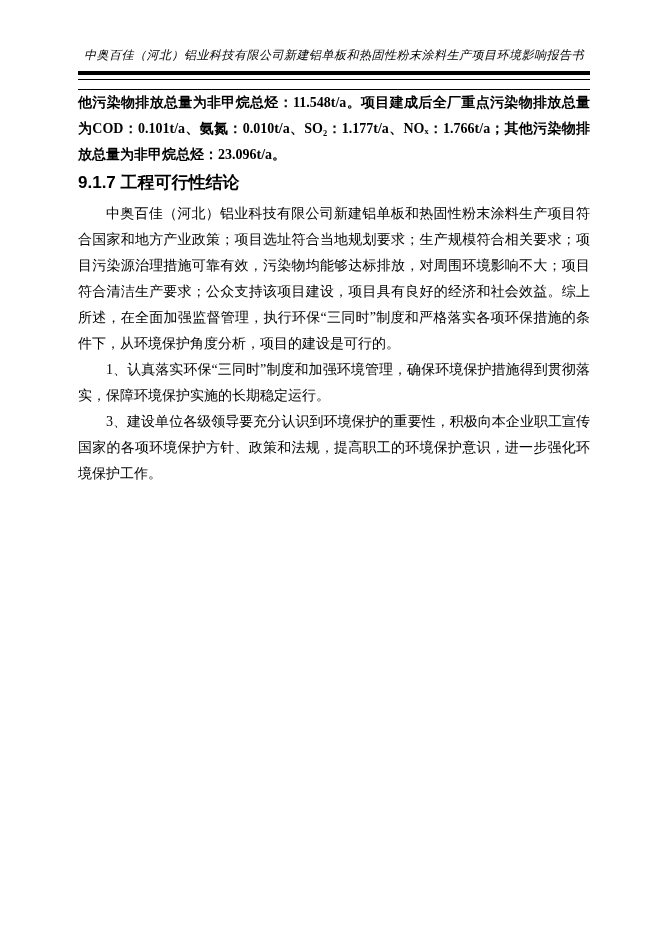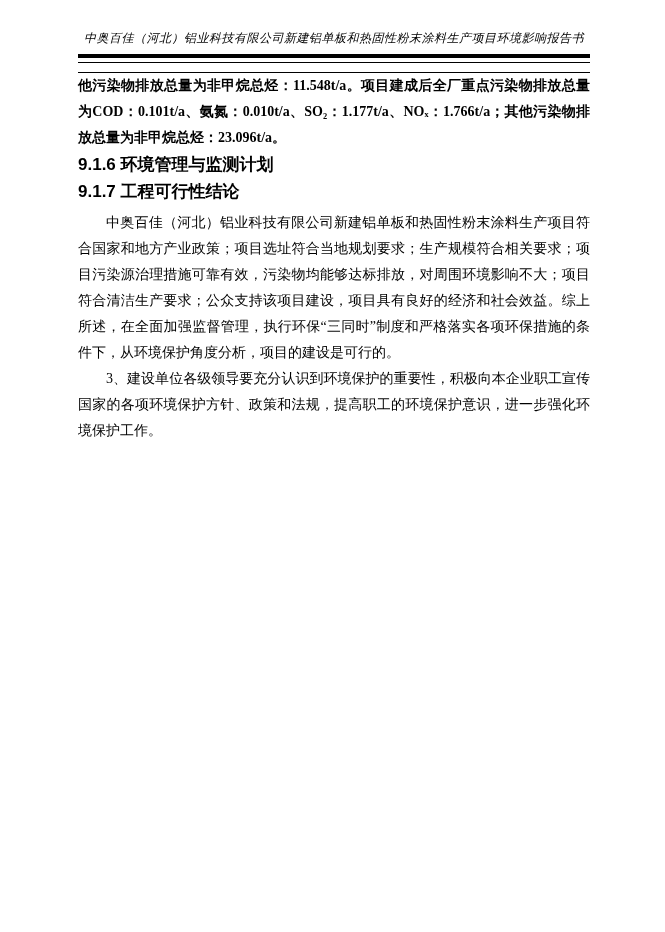--- a/index.html
+++ b/index.html
@@ -4,20 +4,21 @@
 <style>
   html, body { margin: 0; padding: 0; background: #ffffff; }
   .page {
     position: relative;
     width: 665px;
     height: 756px;
     background: #ffffff;
     font-family: "Liberation Serif", "DejaVu Serif", serif;
     color: #000;
     overflow: hidden;
+    margin-top: 17px;
   }
   
   .page-header {
     position: absolute;
     top: 0;
     left: 78px;
     width: 512px;
   }
   .header-title {
     padding-top: 31px;
@@ -82,24 +83,24 @@
     <div class="header-title">中奥百佳（河北）铝业科技有限公司新建铝单板和热固性粉末涂料生产项目环境影响报告书</div>
     <div class="header-rule-thick"></div>
     <div class="header-rule-thin"></div>
   </div>
 
   <div class="document-content">
     <div class="body-top-rule"></div>
 
     <p class="para continuation">他污染物排放总量为非甲烷总烃：11.548t/a。项目建成后全厂重点污染物排放总量为COD：0.101t/a、氨氮：0.010t/a、SO₂：1.177t/a、NOₓ：1.766t/a；其他污染物排放总量为非甲烷总烃：23.096t/a。</p>
 
-    <h2 class="sec-heading">9.1.6 环境管理与监测计划</h2>
 
     <h2 class="sec-heading h2a">9.1.7 工程可行性结论</h2>
     <p class="para">中奥百佳（河北）铝业科技有限公司新建铝单板和热固性粉末涂料生产项目符合国家和地方产业政策；项目选址符合当地规划要求；生产规模符合相关要求；项目污染源治理措施可靠有效，污染物均能够达标排放，对周围环境影响不大；项目符合清洁生产要求；公众支持该项目建设，项目具有良好的经济和社会效益。综上所述，在全面加强监督管理，执行环保“三同时”制度和严格落实各项环保措施的条件下，从环境保护角度分析，项目的建设是可行的。</p>
 
+    <p class="para">1、认真落实环保“三同时”制度和加强环境管理，确保环境保护措施得到贯彻落实，保障环境保护实施的长期稳定运行。</p>
     <p class="para">3、建设单位各级领导要充分认识到环境保护的重要性，积极向本企业职工宣传国家的各项环境保护方针、政策和法规，提高职工的环境保护意识，进一步强化环境保护工作。</p>
   </div>
 
   <div class="footer-rule"></div>
   <div class="page-number">218</div>
 
 </div>
 
 </body></html>

